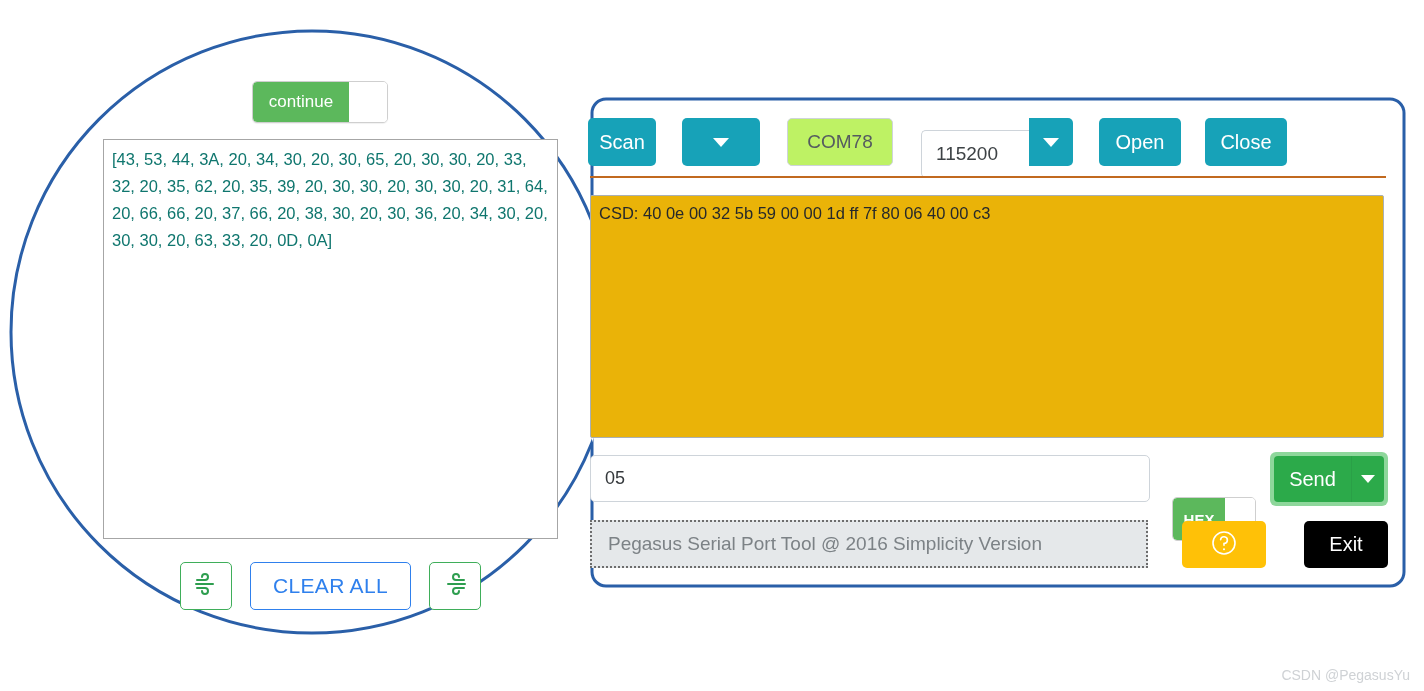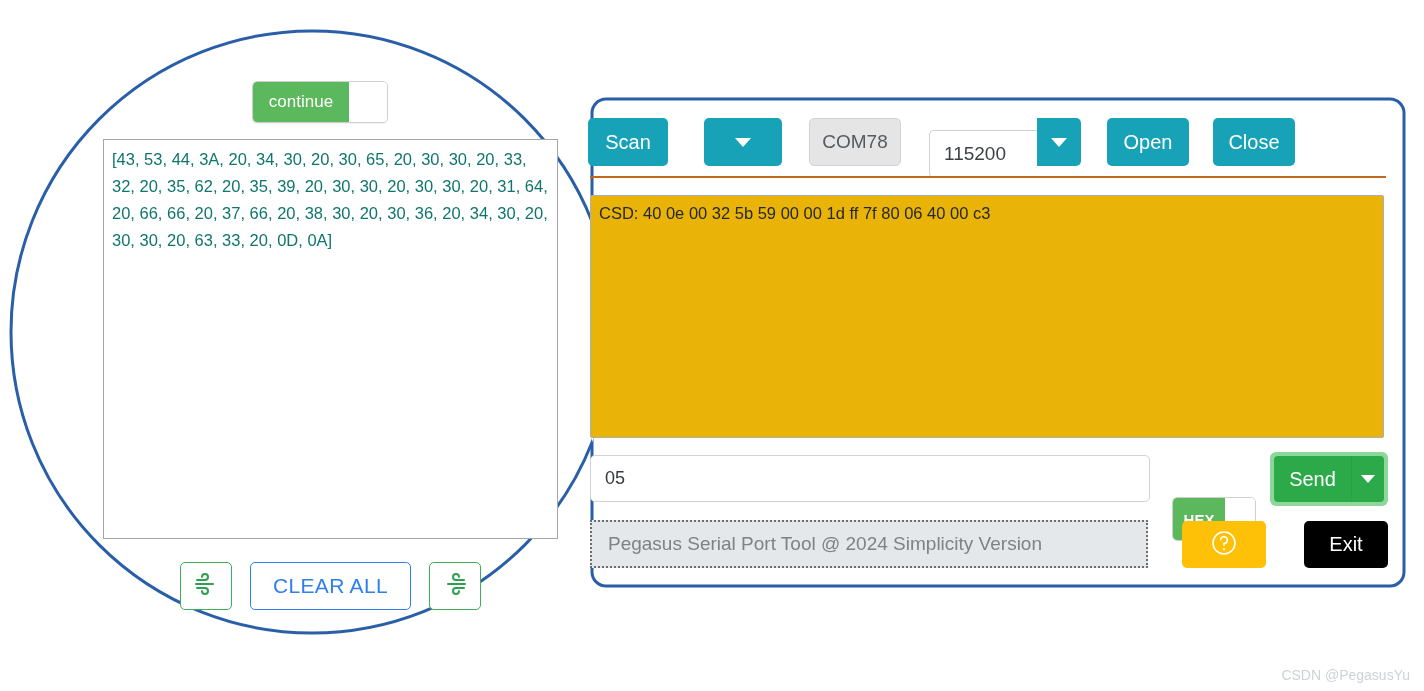--- a/index.html
+++ b/index.html
@@ -140,41 +140,41 @@
     border: none;
     border-radius: 5px;
     height: 48px;
     font-size: 20px;
     font-family: "Liberation Sans", sans-serif;
     display: flex;
     align-items: center;
     justify-content: center;
     padding: 0;
   }
-  #scan-button { width: 80px; margin-right: 36px; }
+  #scan-button { width: 68px; margin-right: 26px; }
   #port-dropdown-toggle { width: 78px; margin-right: 27px; }
   #baud-dropdown-toggle {
     width: 44px; height: 48px;
     border-radius: 0 5px 5px 0;
     margin-right: 26px;
   }
   #open-button { width: 82px; margin-right: 24px; }
   #close-button { width: 82px; }
 
   .caret {
     width: 0; height: 0;
     border-left: 8px solid transparent;
     border-right: 8px solid transparent;
     border-top: 9px solid #ffffff;
   }
 
   .port-display {
-    width: 92px; height: 48px;
-    box-sizing: border-box;
-    background: #e5e5e5;
+    width: 106px; height: 48px;
+    box-sizing: border-box;
+    background: #bef264;
     border: 1px solid #ced4da;
     border-radius: 5px;
     display: flex;
     align-items: center;
     justify-content: center;
     color: #555b60;
     font-size: 19px;
     margin-right: 28px;
   }
   .baud-display {
@@ -445,21 +445,21 @@
 
     <div class="send-group">
       <div class="send-main">Send</div>
       <div class="send-caret">
         <span class="caret"></span>
       </div>
     </div>
   </div>
 
   <div class="status-row">
-    <div class="status-bar">Pegasus Serial Port Tool @ 2024 Simplicity Version</div>
+    <div class="status-bar">Pegasus Serial Port Tool @ 2016 Simplicity Version</div>
 
     <div class="help-button">
       <span>
         <svg width="30" height="30" viewBox="0 0 30 30" fill="none" stroke="#ffffff" stroke-width="1.6">
           <circle cx="15" cy="15" r="11"></circle>
           <path d="M11.6 11.6a3.4 3.4 0 1 1 3.4 3.9v1.8" stroke-linecap="round"></path>
           <circle cx="15" cy="21.2" r="1.05" fill="#ffffff" stroke="none"></circle>
         </svg>
       </span>
     </div>

